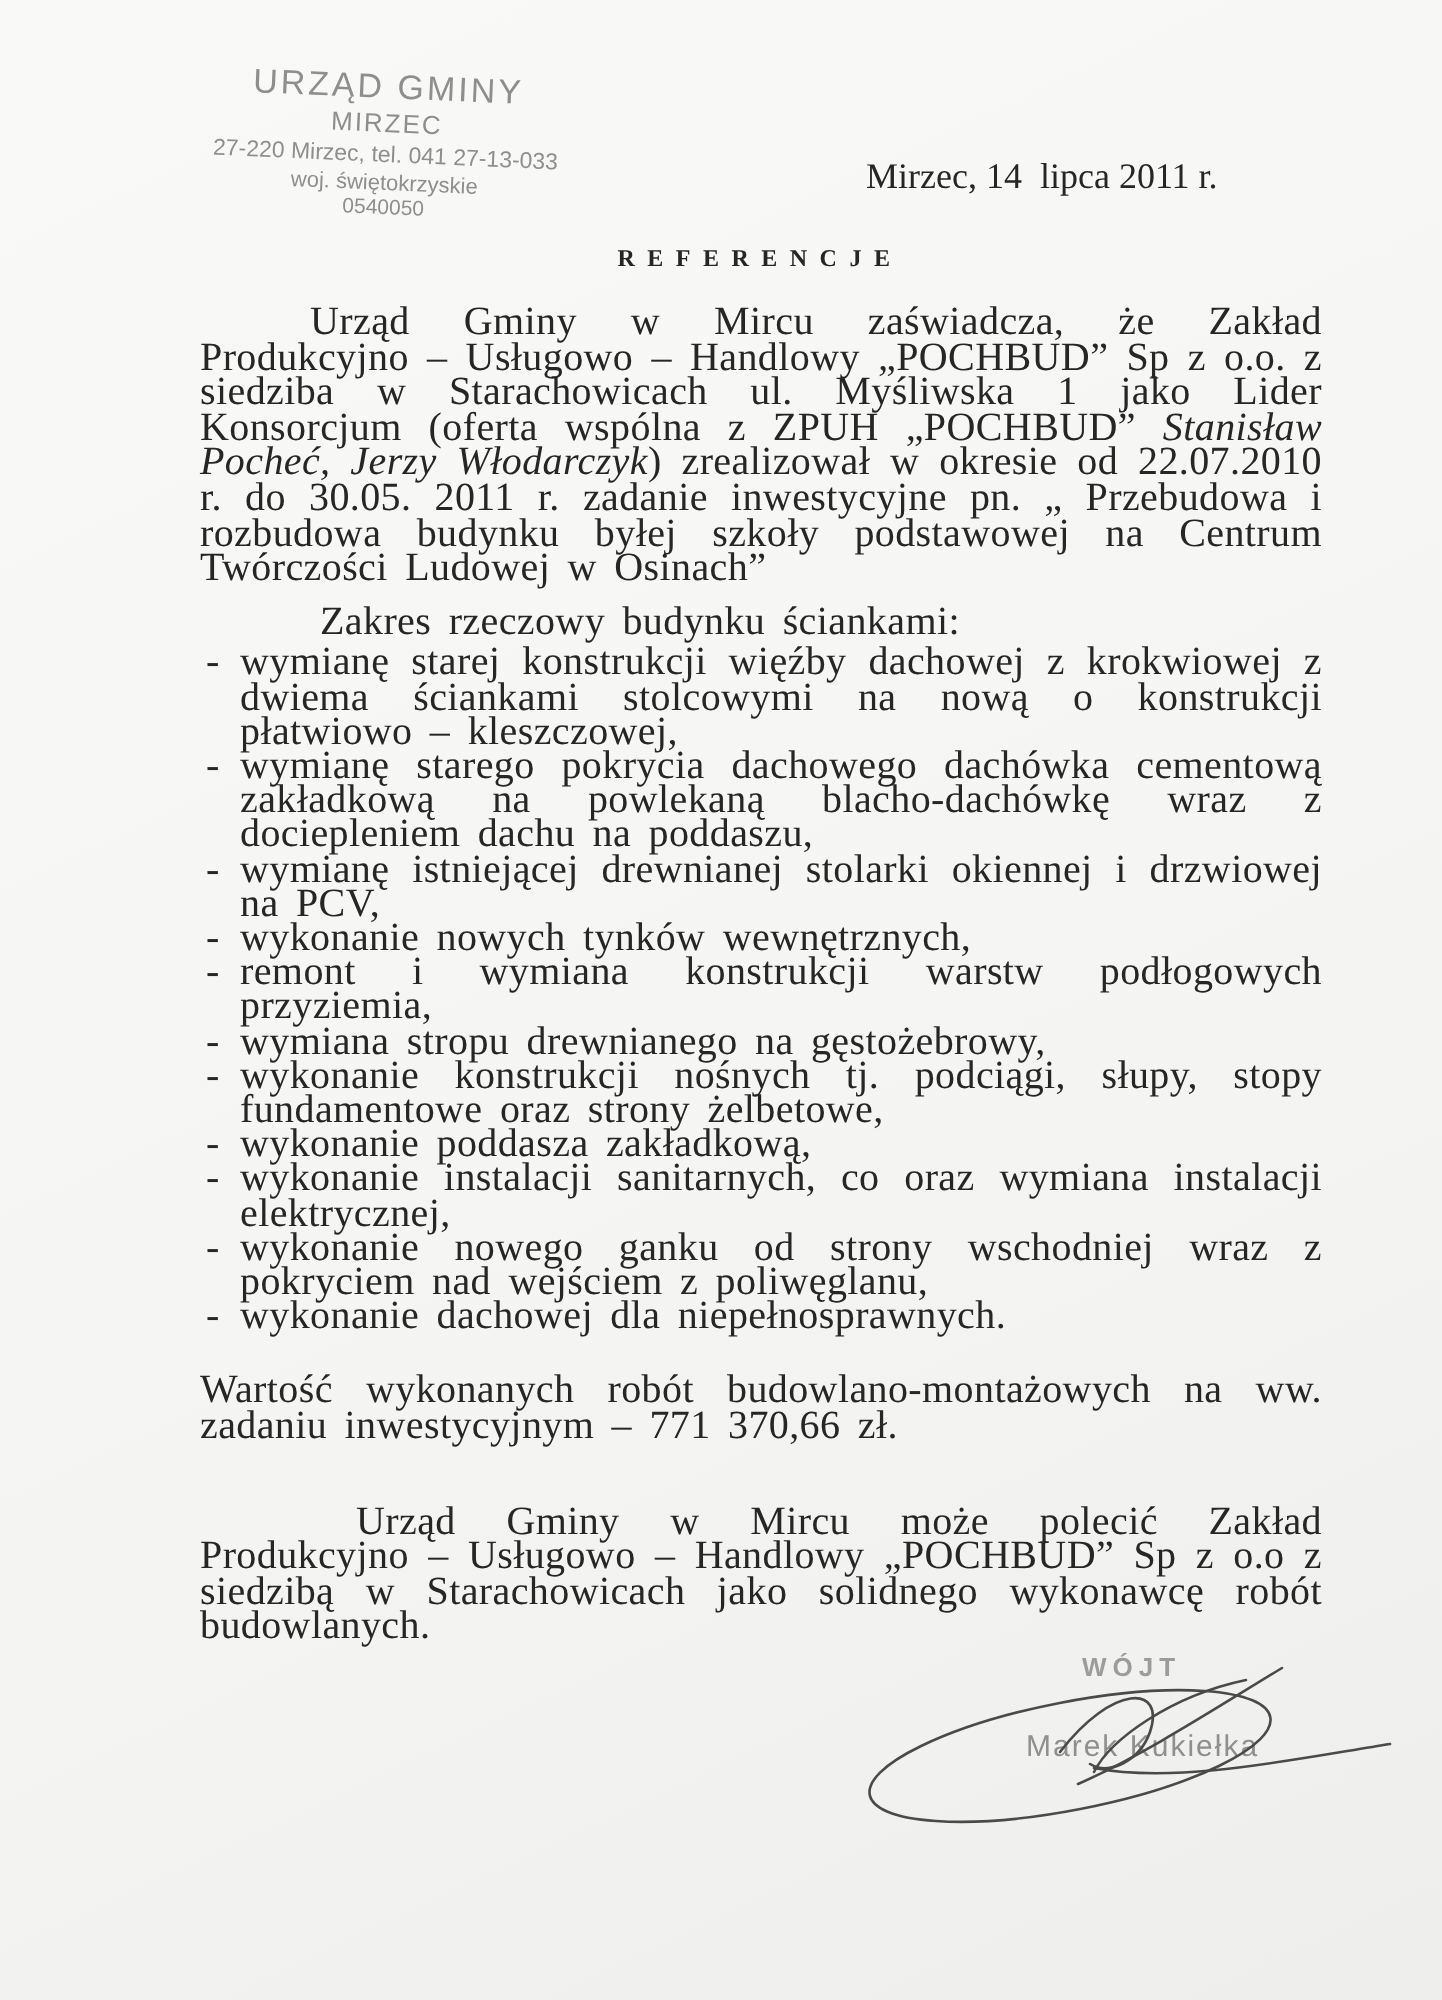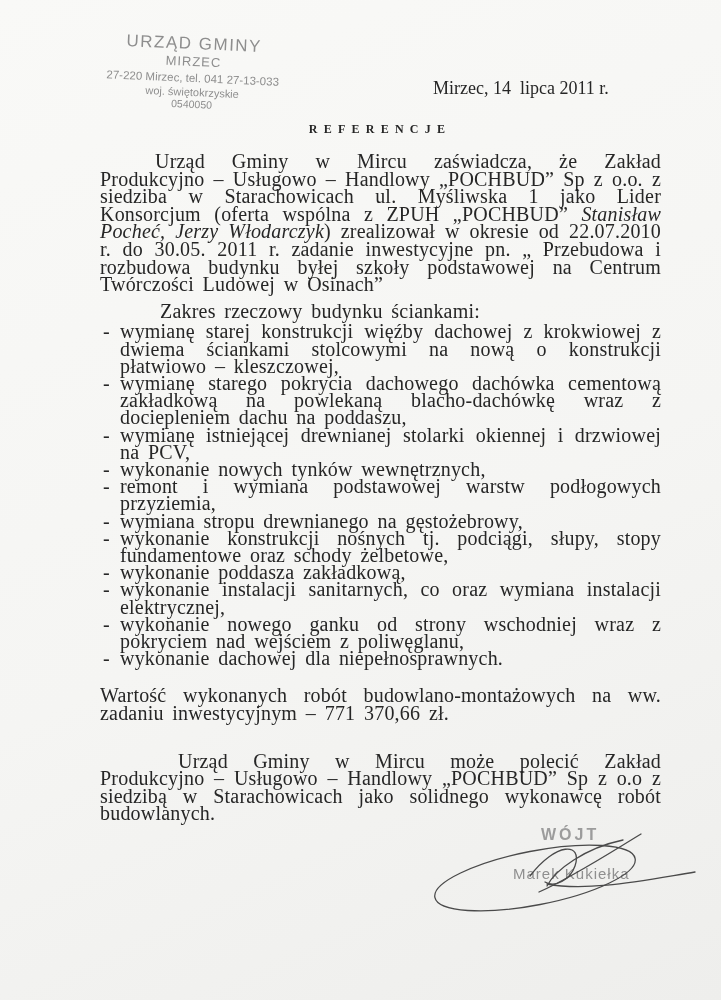--- a/index.html
+++ b/index.html
@@ -49,21 +49,21 @@
   .itext { flex:1; text-align:justify; }
   .value-para { margin:20px 0 0 0; }
   .closing { margin:30px 0 0 0; text-indent:78px; }
 
   
   .sig { position:absolute; top:810px; left:423px; width:285px; height:130px; }
   .sig svg { position:absolute; left:0; top:0; }
   .sig-title {
     position:absolute; left:118px; top:16px;
     color:#9c9c9c; font-family:"Liberation Sans", sans-serif;
-    font-weight:bold; font-size:16px; letter-spacing:3px;
+    font-weight:bold; font-size:13px; letter-spacing:3px;
   }
   .sig-name {
     position:absolute; left:90px; top:55px;
     color:#8f8f8f; font-family:"Liberation Sans", sans-serif;
     font-size:15px; letter-spacing:1px;
   }
 </style>
 </head>
 <body>
 
@@ -98,29 +98,29 @@
       <div class="scope-item">
         <span class="dash">-</span>
         <span class="itext">wymianę istniejącej drewnianej stolarki okiennej i drzwiowej na PCV,</span>
       </div>
       <div class="scope-item">
         <span class="dash">-</span>
         <span class="itext">wykonanie nowych tynków wewnętrznych,</span>
       </div>
       <div class="scope-item">
         <span class="dash">-</span>
-        <span class="itext">remont i wymiana podstawowej warstw podłogowych przyziemia,</span>
+        <span class="itext">remont i wymiana konstrukcji warstw podłogowych przyziemia,</span>
       </div>
       <div class="scope-item">
         <span class="dash">-</span>
         <span class="itext">wymiana stropu drewnianego na gęstożebrowy,</span>
       </div>
       <div class="scope-item">
         <span class="dash">-</span>
-        <span class="itext">wykonanie konstrukcji nośnych tj. podciągi, słupy, stopy fundamentowe oraz schody żelbetowe,</span>
+        <span class="itext">wykonanie konstrukcji nośnych tj. podciągi, słupy, stopy fundamentowe oraz strony żelbetowe,</span>
       </div>
       <div class="scope-item">
         <span class="dash">-</span>
         <span class="itext">wykonanie poddasza zakładkową,</span>
       </div>
       <div class="scope-item">
         <span class="dash">-</span>
         <span class="itext">wykonanie instalacji sanitarnych, co oraz wymiana instalacji elektrycznej,</span>
       </div>
       <div class="scope-item">

